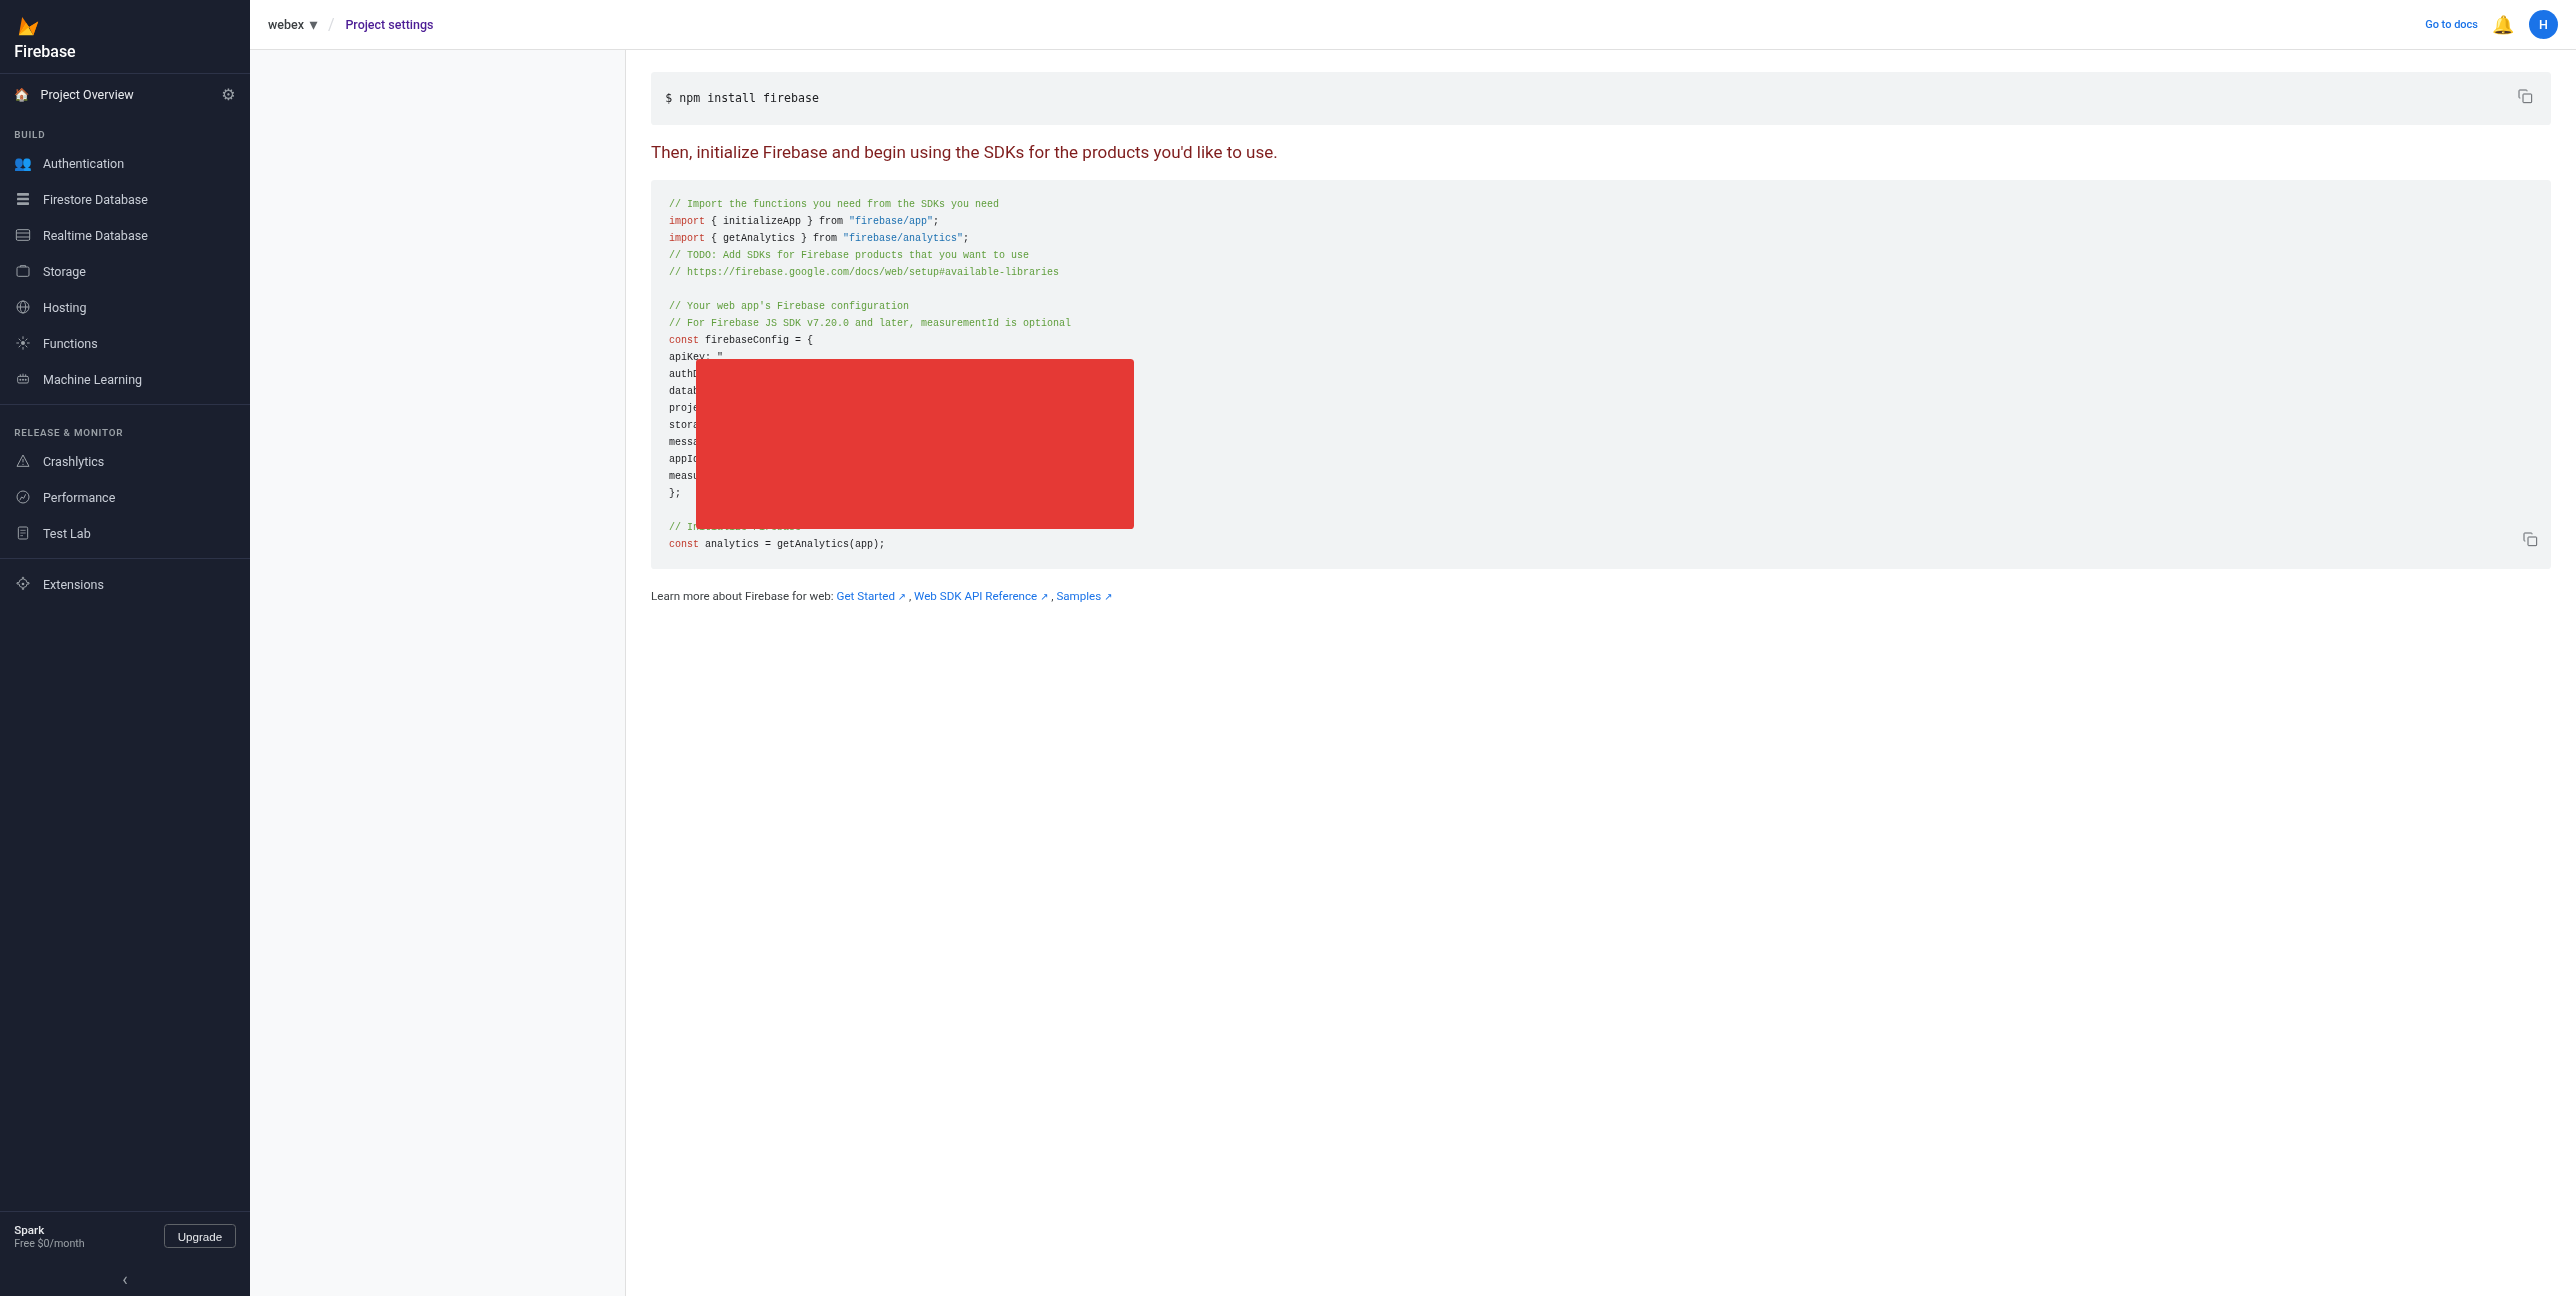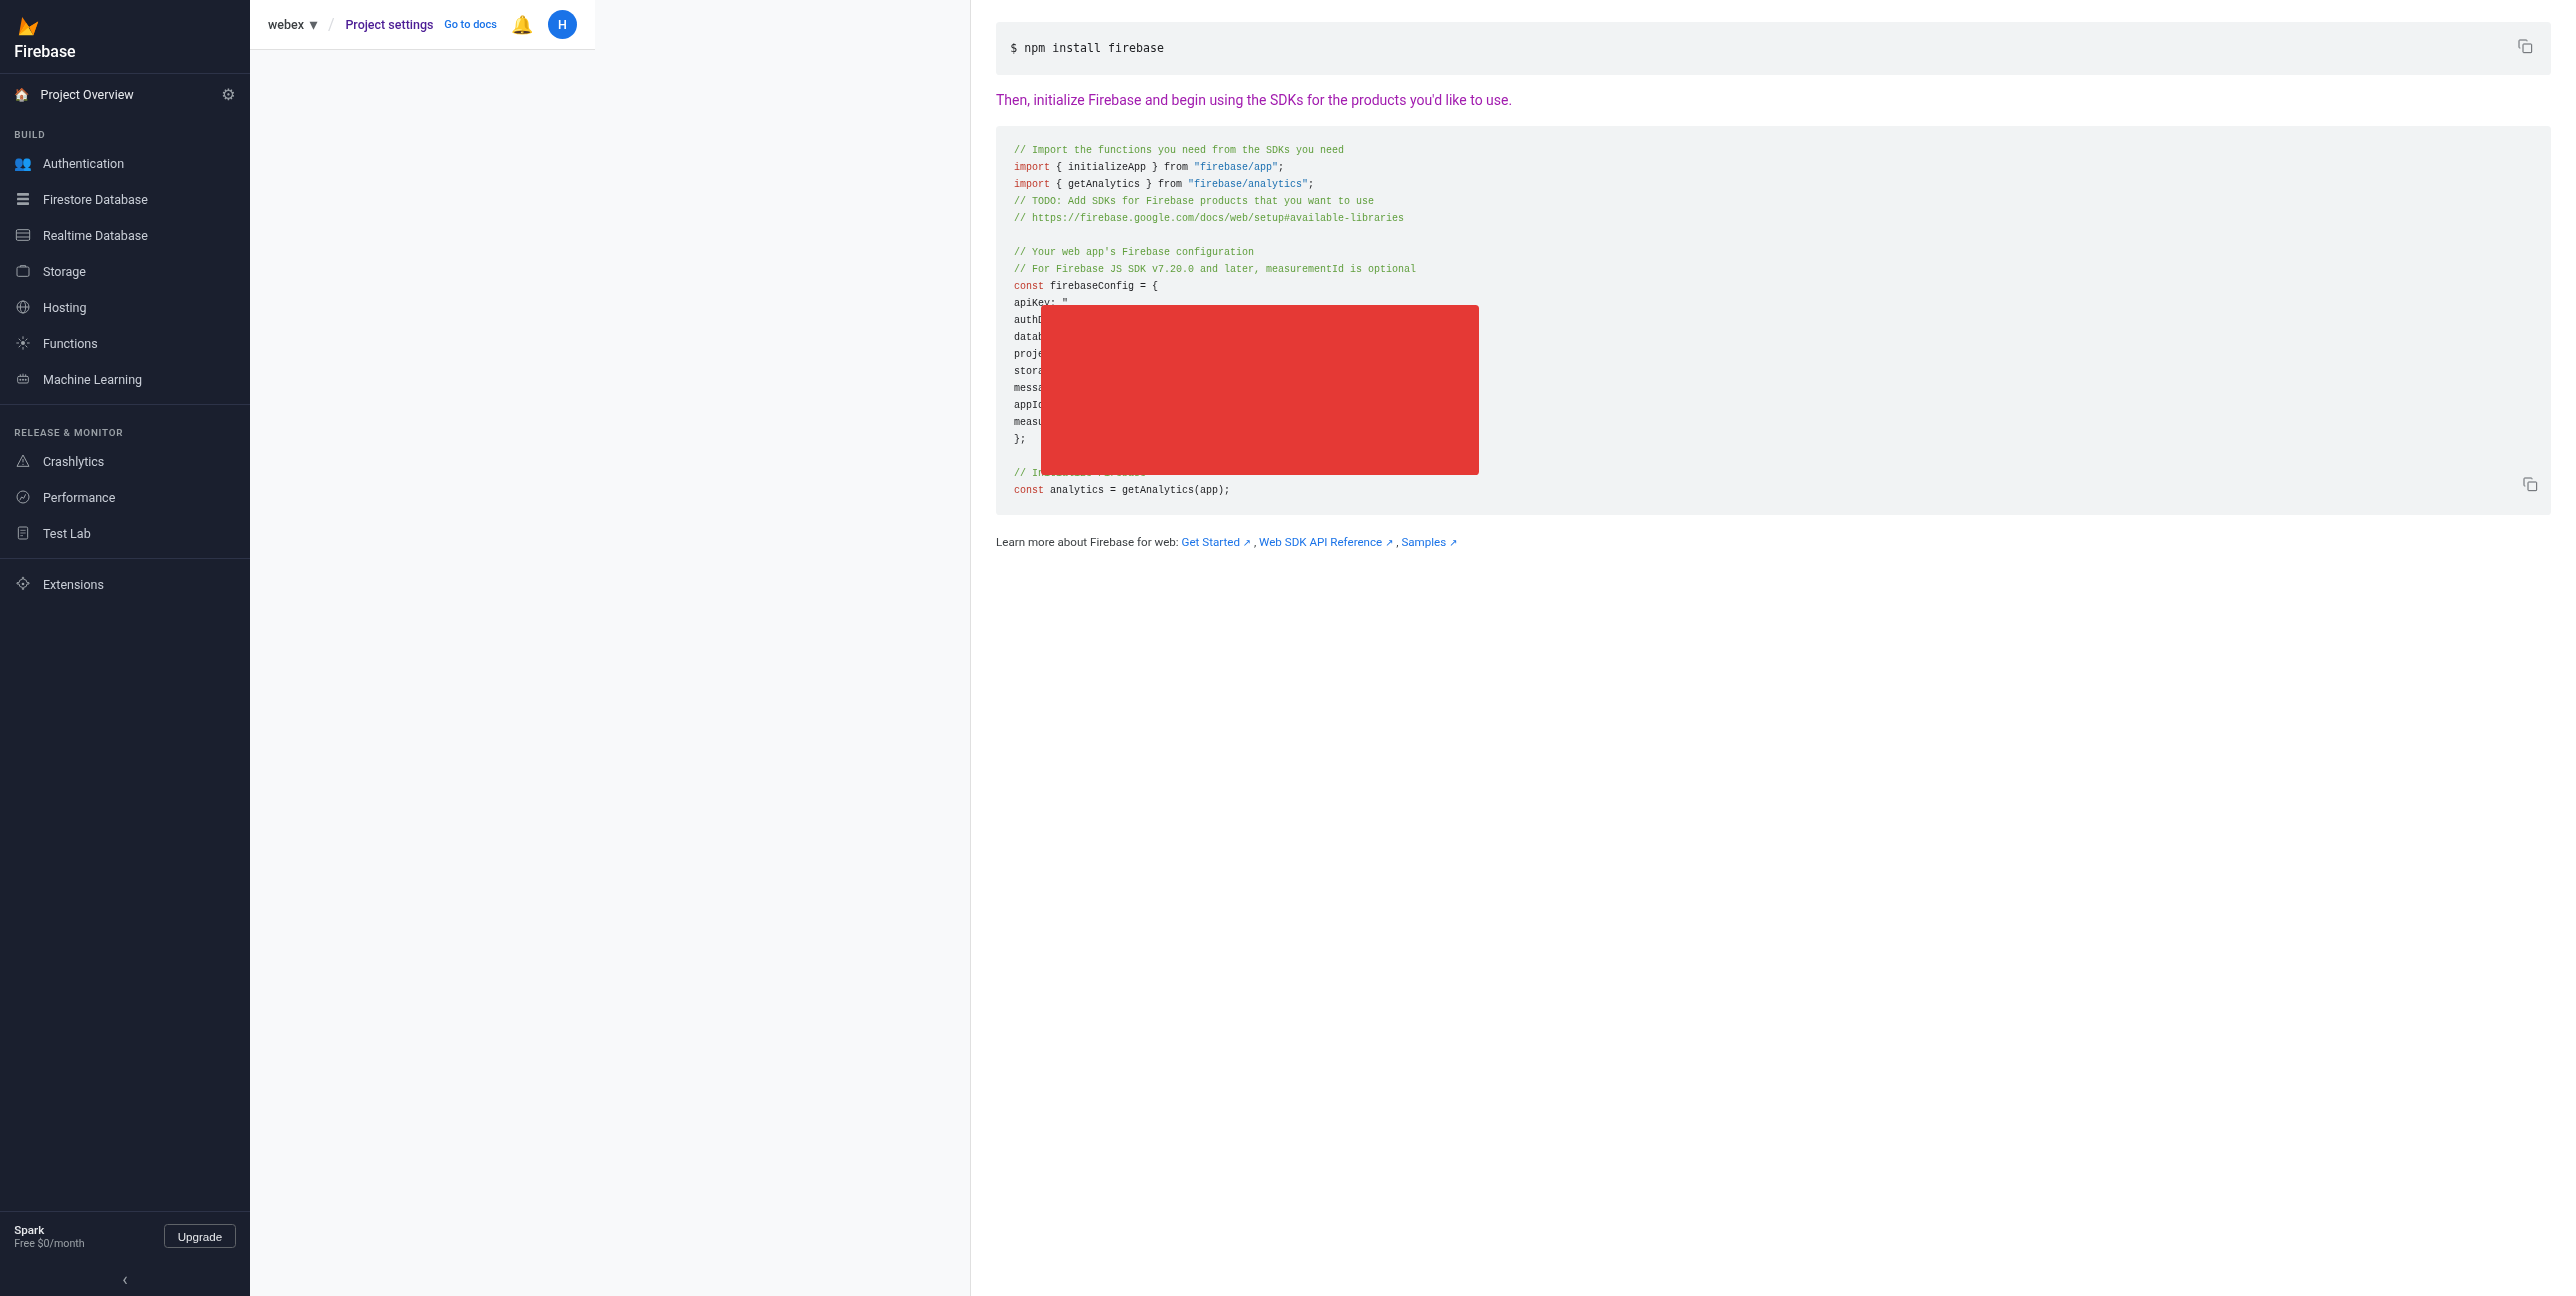--- a/index.html
+++ b/index.html
@@ -156,21 +156,21 @@
       justify-content: center;
       font-size: 12.5px;
       font-weight: 500;
       cursor: pointer;
     }
 
     
     .main-wrapper {
       flex: 1;
       display: flex;
-      flex-direction: row;
+      flex-direction: column;
       overflow: hidden;
     }
     .main-content {
       flex: 1;
       overflow-y: auto;
       display: flex;
     }
 
     
     .left-panel {
@@ -201,22 +201,22 @@
       font-size: 11.6px;
       color: #202124;
     }
     .copy-icon-btn {
       cursor: pointer;
       color: #5f6368;
       font-size: 16px;
       padding: 3.6px;
     }
     .description-text {
-      font-size: 14px;
-      color: #a21caf;
+      font-size: 17px;
+      color: #7f1d1d;
       margin-bottom: 14.3px;
       line-height: 1.6;
     }
     .code-block {
       background: #f1f3f4;
       border-radius: 3.6px;
       padding: 16px 18px;
       font-family: 'Courier New', Courier, monospace;
       font-size: 10px;
       line-height: 1.7;

